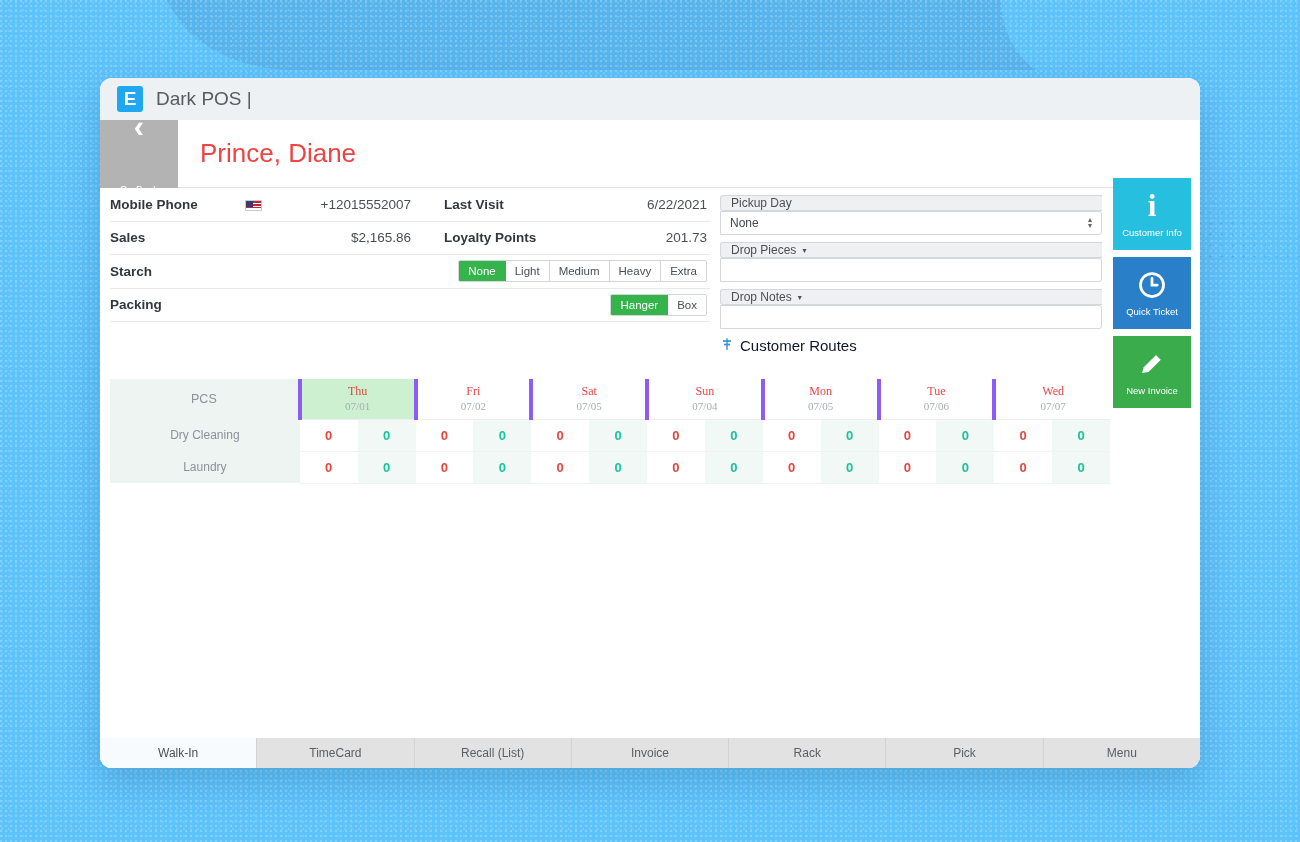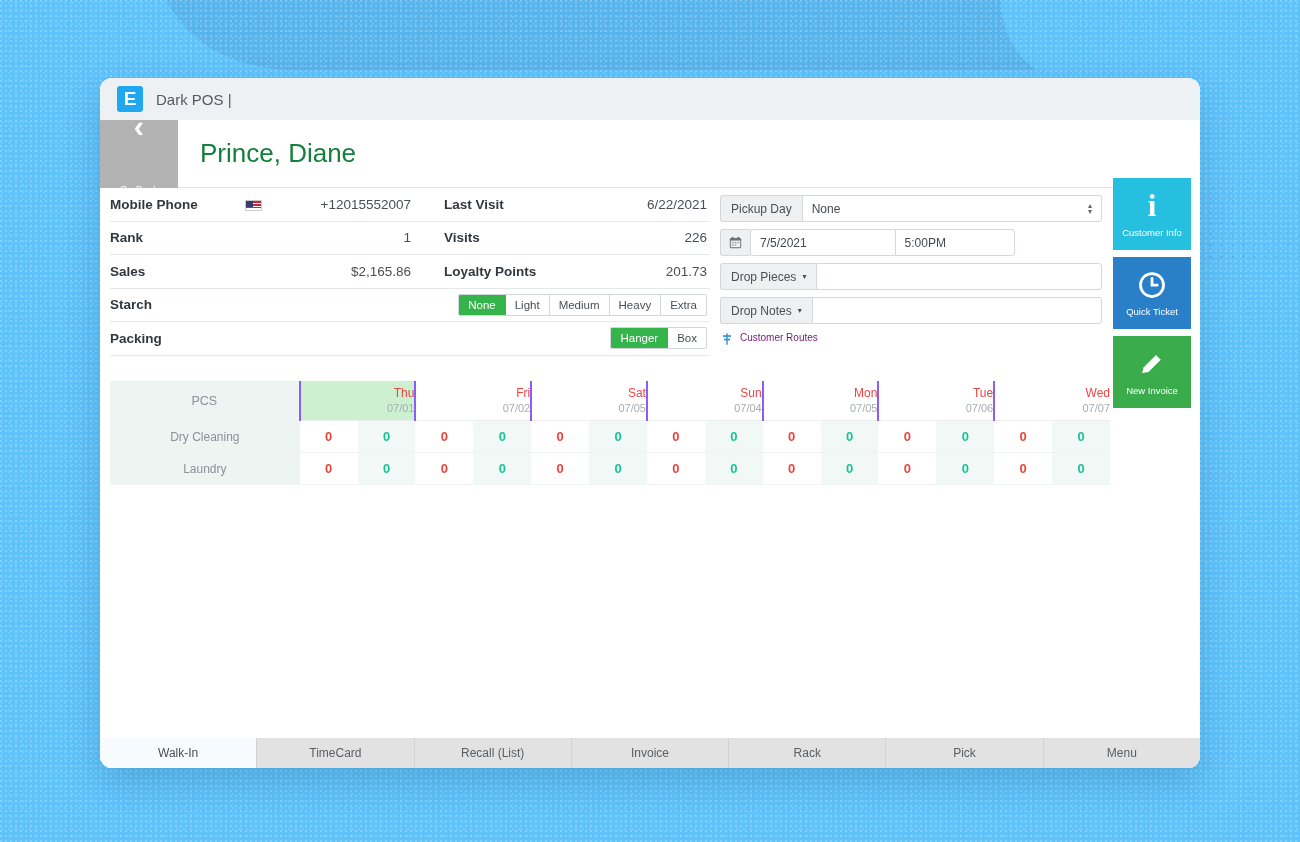--- a/index.html
+++ b/index.html
@@ -106,21 +106,21 @@
     inset: 0;
     color: #fff;
     font-size: 19px;
     font-weight: bold;
     line-height: 26px;
     text-align: center;
     font-family: "Liberation Sans", sans-serif;
   }
   #title-text {
     margin-left: 13px;
-    font-size: 15px;
+    font-size: 19px;
     color: #555b61;
   }
 
   
   #app {
     flex: 1;
     position: relative;
     background: #fff;
   }
 
@@ -148,21 +148,21 @@
     margin-bottom: 2px;
   }
   #go-back .lbl { font-size: 10px; margin-top: 42px; }
 
   #cust-name {
     flex: 1;
     display: flex;
     align-items: center;
     padding-left: 22px;
     font-size: 26px;
-    color: #15803d;
+    color: #ef4444;
     border-bottom: 1px solid #dfe3e6;
     margin-right: 10px;
   }
 
   
   #rail {
     position: absolute;
     right: 9px; top: 58px;
     width: 78px;
     display: flex;
@@ -247,21 +247,21 @@
   }
   .seg div:last-child { border-right: none; }
   .seg div.on { background: #34b44a; color: #fff; border-right-color: #34b44a; }
 
   
   #form-col {
     flex: 1;
     padding-top: 7px;
     padding-left: 10px;
   }
-  .frow { display: flex; margin-bottom: 7px; height: 27px; }
+  .frow { display: flex; margin-bottom: 7px; height: 40px; flex-direction: column; }
   .addon {
     background: #eef0f2;
     border: 1px solid #d4d8dc;
     border-right: none;
     border-radius: 3px 0 0 3px;
     font-size: 12px;
     color: #4a4f55;
     padding: 0 10px;
     display: flex;
     align-items: center;
@@ -284,22 +284,22 @@
   .spin {
     margin-left: auto;
     font-size: 8px;
     line-height: 6px;
     color: #666;
     text-align: center;
   }
   .caret { margin-left: 6px; font-size: 8px; }
   #routes-link {
     margin-top: 8px;
-    color: #701a75;
-    font-size: 10px;
+    color: #0f172a;
+    font-size: 15px;
     display: flex;
     align-items: flex-start;
     cursor: pointer;
   }
   #routes-link .rl-icon {
     margin-right: 6px;
     font-size: 15px;
     font-weight: bold;
     color: #3a95d8;
     line-height: 14px;
@@ -315,24 +315,25 @@
   #pcs td, #pcs th { padding: 0; }
   .pcs-label {
     background: #eef4f2;
     color: #8b9299;
     text-align: center;
     width: 200px;
     font-weight: normal;
   }
   .pcs-head {
     height: 40px;
-    text-align: right;
-    border-left: 2px solid #8b5cf6;
+    text-align: center;
+    border-left: 4px solid #8b5cf6;
     border-bottom: 1px solid #eceff1;
     line-height: 1.35;
+    font-family: Liberation Serif, serif;
   }
   .pcs-head .dw { font-size: 12px; color: #ef4444; }
   .pcs-head .dd { font-size: 11px; color: #a7adb3; }
   .pcs-head.today { background: #cdf0d1; }
   .pcs-head.today .dw { color: #e04a3f; }
   .pcs-row td.num {
     height: 32px;
     text-align: center;
     font-weight: bold;
     font-size: 13px;
@@ -425,27 +426,20 @@
         <div id="info-table">
 
           <div class="irow">
             <span class="k">Mobile Phone</span>
             <span class="flag"><span class="flagimg"></span></span>
             <span class="v1">+12015552007</span>
             <span class="k2">Last Visit</span>
             <span class="v2">6/22/2021</span>
           </div>
 
-          <div class="irow">
-            <span class="k">Rank</span>
-            <span class="flag"></span>
-            <span class="v1">1</span>
-            <span class="k2">Visits</span>
-            <span class="v2">226</span>
-          </div>
 
           <div class="irow">
             <span class="k">Sales</span>
             <span class="flag"></span>
             <span class="v1">$2,165.86</span>
             <span class="k2">Loyalty Points</span>
             <span class="v2">201.73</span>
           </div>
 
           <div class="irow">
@@ -478,37 +472,20 @@
             <span class="addon">Pickup Day</span>
             <span class="fld">
               <span>None</span>
               <span class="spin">
                 <span style="display:block">▴</span>
                 <span style="display:block">▾</span>
               </span>
             </span>
           </div>
 
-          <div class="frow" style="width:295px">
-            <span class="addon icon-only">
-              <svg width="13" height="13" viewBox="0 0 16 16" aria-hidden="true">
-                <rect x="1" y="2.5" width="14" height="12.5" rx="1.4" fill="#6d7378"></rect>
-                <rect x="2.2" y="5.6" width="11.6" height="8.2" fill="#eef0f2"></rect>
-                <rect x="3.6" y="1" width="1.8" height="3" rx=".6" fill="#6d7378"></rect>
-                <rect x="10.6" y="1" width="1.8" height="3" rx=".6" fill="#6d7378"></rect>
-                <rect x="3.6" y="7.2" width="2" height="1.7" fill="#9aa0a5"></rect>
-                <rect x="7" y="7.2" width="2" height="1.7" fill="#9aa0a5"></rect>
-                <rect x="10.4" y="7.2" width="2" height="1.7" fill="#9aa0a5"></rect>
-                <rect x="3.6" y="10.2" width="2" height="1.7" fill="#9aa0a5"></rect>
-                <rect x="7" y="10.2" width="2" height="1.7" fill="#9aa0a5"></rect>
-              </svg>
-            </span>
-            <span class="fld plain-left" style="flex:1.25">7/5/2021</span>
-            <span class="fld plain-right">5:00PM</span>
-          </div>
 
           <div class="frow">
             <span class="addon">
               <span>Drop Pieces</span>
               <span class="caret">▾</span>
             </span>
             <span class="fld"></span>
           </div>
 
           <div class="frow">

